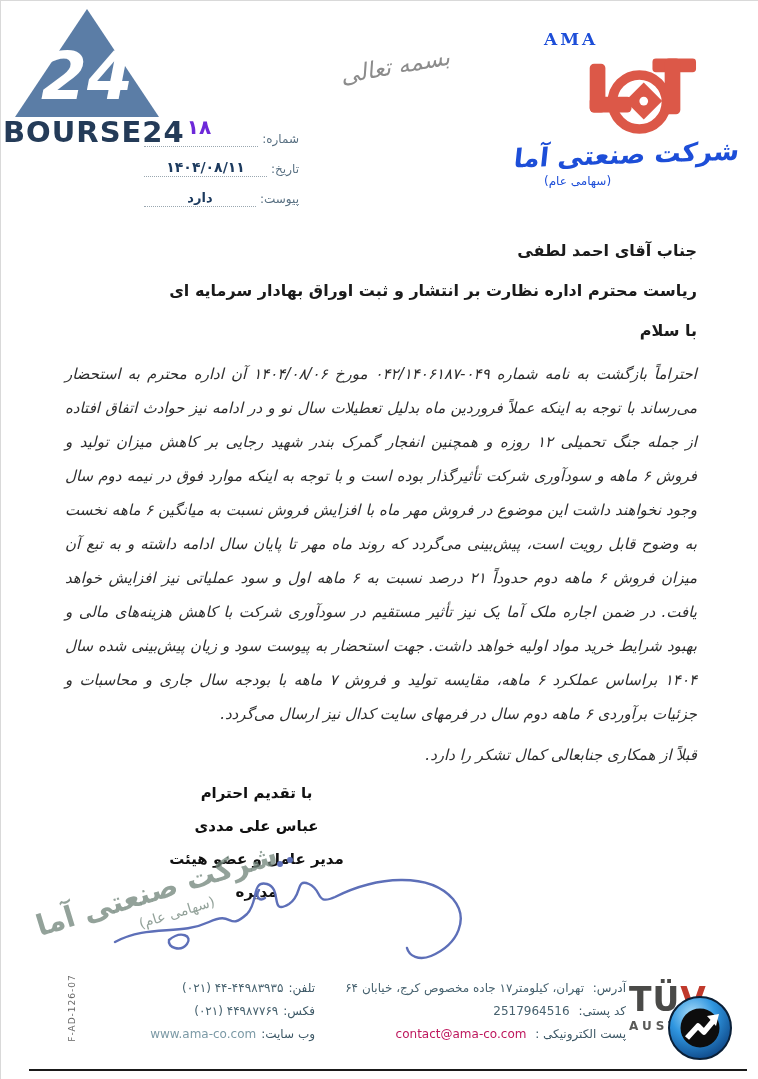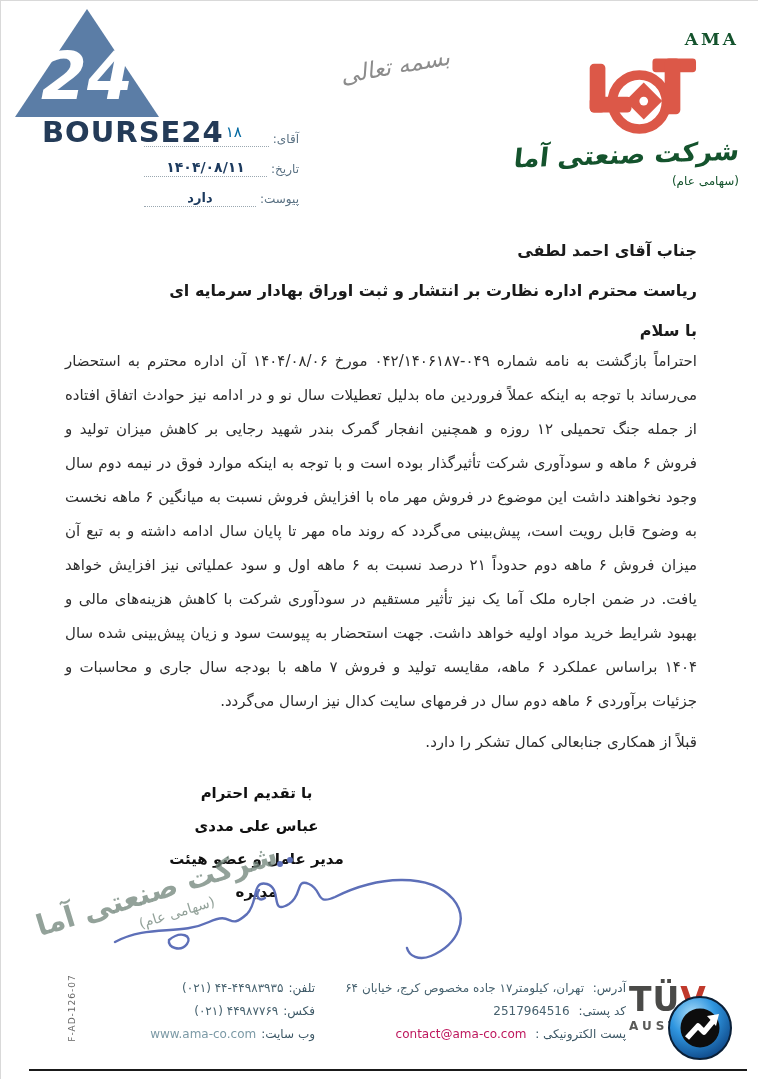--- a/index.html
+++ b/index.html
@@ -3,45 +3,45 @@
 <meta charset="utf-8">
 <style>
   html,body { margin:0; padding:0; background:#9a9a9a; }
   .page {
     position:relative; width:758px; height:1079px; background:#ffffff;
     margin:0 auto; overflow:hidden; border:1px solid #d9d9d9;
     font-family:"DejaVu Sans", sans-serif;
   }
   
   .bourse-logo { position:absolute; left:10px; top:6px; width:150px; height:112px; }
-  .bourse-wordmark { position:absolute; left:2px; top:114px; width:230px; display:flex; align-items:center;margin-left:39px; }
+  .bourse-wordmark { position:absolute; left:2px; top:114px; width:230px; display:flex; align-items:flex-start; }
   .bourse-text { font-size:29px; font-weight:bold; color:#243b58; letter-spacing:1px; }
-  .serial-no { font-size:15px; font-weight:normal; color:#0369a1; margin-left:2px; }
+  .serial-no { font-size:20px; font-weight:bold; color:#6d28d9; margin-left:2px; }
   
   .bismillah { position:absolute; left:336px; top:52px; width:116px; text-align:center;
     color:#8c8c8c; font-size:23px; font-style:italic; transform:rotate(-10deg); }
   
-  .ama-block { position:absolute; right:20px; top:28px; width:195px; text-align:right; color:#14532d; }
+  .ama-block { position:absolute; right:20px; top:28px; width:195px; text-align:left; color:#1d4ed8; }
   .ama-latin { font-family:"DejaVu Serif", serif; font-weight:bold; font-size:17px; letter-spacing:3px; }
   .ama-glyph { margin:2px auto 0; display:block; }
   .ama-company { font-size:26px; font-weight:bold; direction:rtl; transform:skewX(-8deg) rotate(-2deg); white-space:nowrap; }
   .ama-type { font-size:12px; margin-top:5px; direction:rtl; }
   
   .fields { position:absolute; left:143px; top:116px; width:155px; direction:rtl;
     font-size:12px; color:#5a7183; }
   .field-row { display:flex; align-items:flex-end; height:30px; }
   .field-label { white-space:nowrap; padding-left:4px; padding-bottom:1px; }
   .field-line { flex:1; border-bottom:1px dotted #9aa7b0; display:flex; justify-content:center; align-items:flex-end;text-align:right; }
   .field-value { color:#1c3a5e; font-weight:bold; font-size:13px; direction:rtl; padding:0 2px 1px; }
   .field-value.date { font-size:14px; }
   
   .recipient { position:absolute; right:62px; top:230px; direction:rtl; text-align:right;
     color:#1b1b1b; font-weight:bold; font-size:16px; line-height:40px; }
   
-  .letter-body { position:absolute; right:62px; left:64px; top:343px; direction:rtl; color:#2e2e2e; }
+  .letter-body { position:absolute; right:62px; left:64px; top:356px; direction:rtl; color:#2e2e2e;font-style:italic; }
   .letter-body p { margin:0; text-align:justify; font-size:15px; line-height:34px; }
   .closing { margin-top:7px; font-size:15px; line-height:34px; }
   
   .sign-block { position:absolute; left:148px; top:776px; width:215px; text-align:center;
     direction:rtl; font-weight:bold; font-size:15px; line-height:33px; color:#111; }
   .stamp { position:absolute; left:58px; top:868px; width:225px; text-align:center;
     transform:rotate(-17deg); color:rgba(116,136,126,0.78); direction:rtl; }
   .stamp-l1 { font-size:29px; font-weight:bold; white-space:nowrap; }
   .stamp-l2 { font-size:14px; margin-top:2px; }
   .signature-ink { position:absolute; left:108px; top:843px; }
@@ -94,21 +94,21 @@
         <rect x="57" y="42" width="30" height="30" transform="rotate(45 72 57)"></rect>
       </g>
       <circle cx="72" cy="57" r="5" fill="#ffffff"></circle>
     </svg>
     <div class="ama-company">شرکت صنعتی آما</div>
     <div class="ama-type">(سهامی عام)</div>
   </div>
 
   <div class="fields">
     <div class="field-row">
-      <span class="field-label">آقای:</span>
+      <span class="field-label">شماره:</span>
       <span class="field-line"></span>
     </div>
     <div class="field-row">
       <span class="field-label">تاریخ:</span>
       <span class="field-line">
         <span class="field-value date">۱۴۰۴/۰۸/۱۱</span>
       </span>
     </div>
     <div class="field-row">
       <span class="field-label">پیوست:</span>

